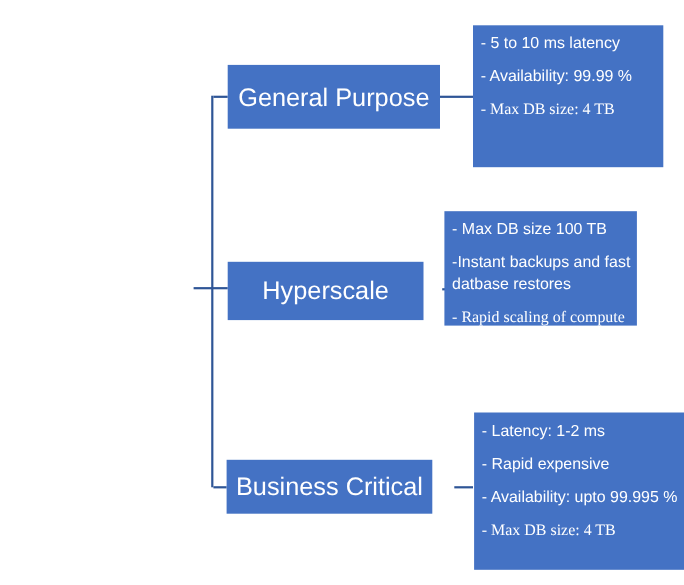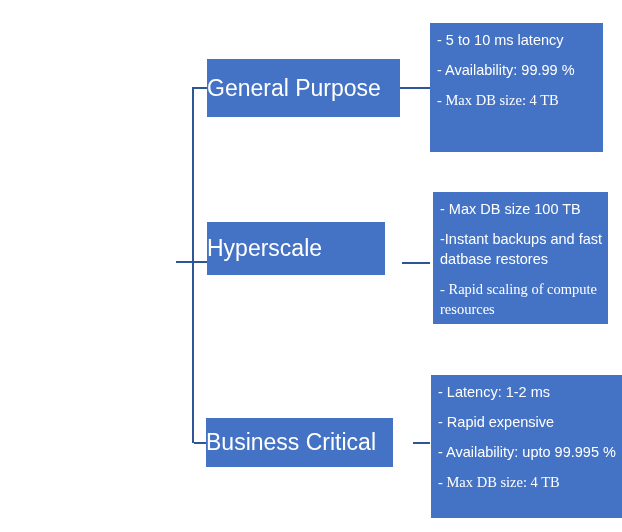--- a/index.html
+++ b/index.html
@@ -8,48 +8,49 @@
     width: 622px;
     height: 532px;
     background: var(--bg, #ffffff);
     font-family: "Liberation Sans", sans-serif;
     overflow: hidden;
   }
   .node {
     position: absolute;
     display: flex;
     align-items: center;
+    justify-content: center;
     color: var(--text, #ffffff);
     box-sizing: border-box;
     text-align: center;
   }
   .root-box {
     left: 14px; top: 237px; width: 162px; height: 49px;
     background: var(--root-fill, #44526A);
     font-size: 22px;
     letter-spacing: 0.2px;
   }
   .gp-box { left: 207px; top: 59px;  width: 193px; height: 58px; }
-  .hs-box { left: 207px; top: 222px; width: 178px; height: 53px; }
+  .hs-box { left: 207px; top: 238px; width: 178px; height: 53px; }
   .bc-box { left: 206px; top: 418px; width: 187px; height: 49px; }
   .branch-box {
     background: var(--node-fill, #4472C4);
     font-size: 23px;
   }
   .detail-box {
     position: absolute;
     background: var(--node-fill, #4472C4);
     color: var(--text, #ffffff);
     box-sizing: border-box;
     font-size: 14.5px;
     line-height: 20px;
     padding: 7px 3px 4px 7px;
   }
   .d1 { left: 430px; top: 23px;  width: 173px; height: 129px; }
-  .d2 { left: 433px; top: 192px; width: 175px; height: 132px; }
+  .d2 { left: 404px; top: 192px; width: 175px; height: 104px; }
   .d3 { left: 431px; top: 375px; width: 200px; height: 143px; }
   .detail-box p { margin: 0 0 10px 0; }
   .detail-box p:last-child { margin-bottom: 0; font-family: Liberation Serif, serif; }
   .connector {
     position: absolute;
     background: var(--connector, #2E5596);
   }
   .trunk    { left: 192px; top: 87px;  width: 2px;  height: 356px; }
   .c-root   { left: 176px; top: 261px; width: 31px; height: 2px; }
   .c-gp-l   { left: 194px; top: 87px;  width: 13px; height: 2px; }

